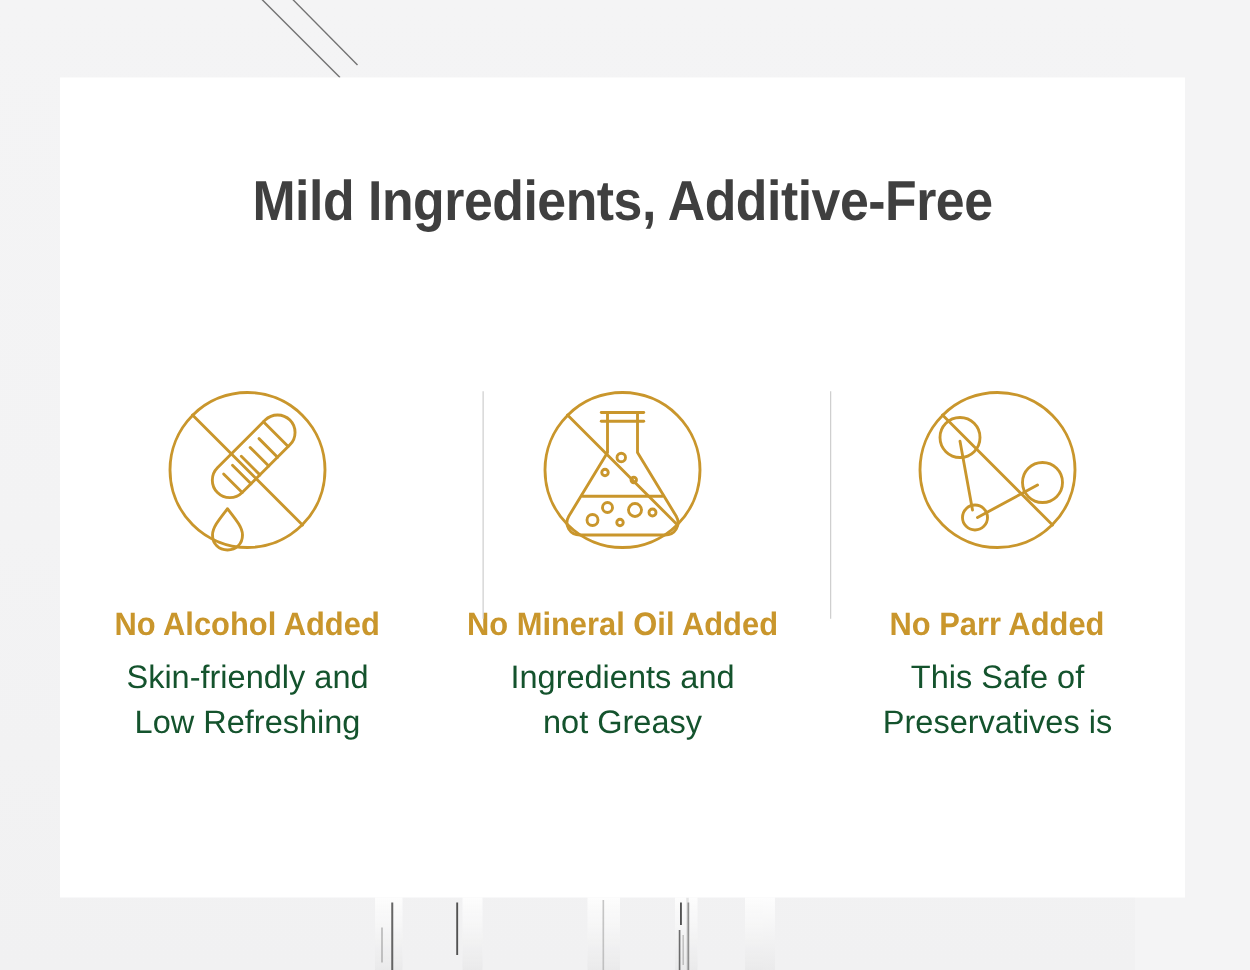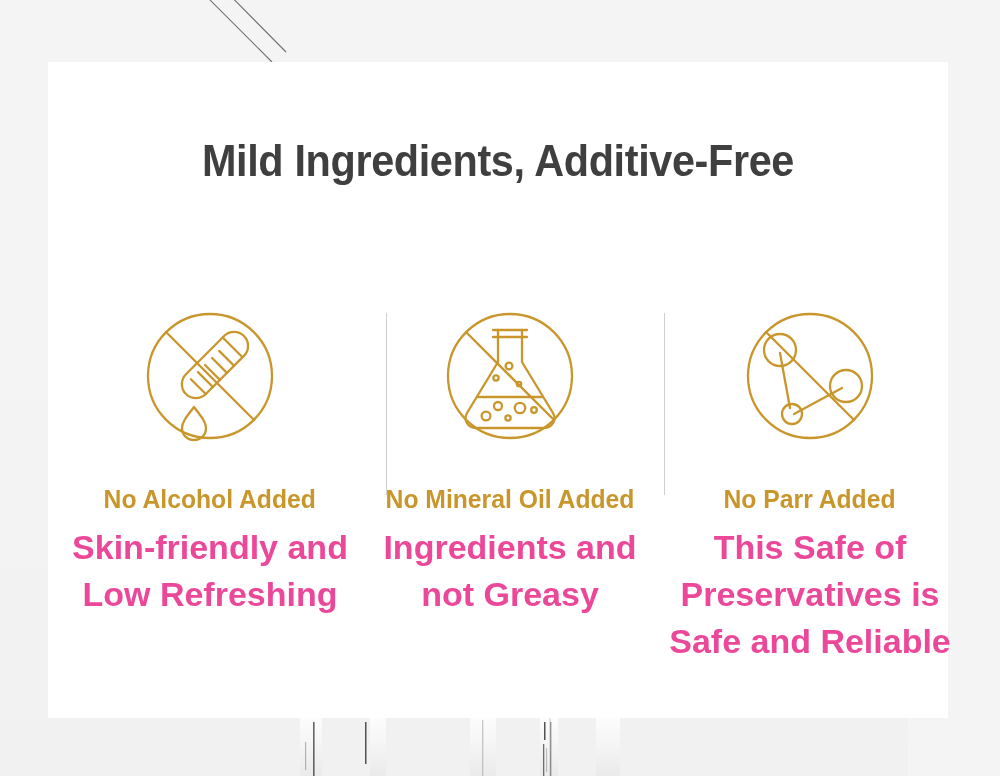--- a/index.html
+++ b/index.html
@@ -56,21 +56,21 @@
     color: #3f3f3f;
     letter-spacing: -0.4px;
     font-family: "Liberation Sans Narrow", "Liberation Sans", sans-serif;
     transform: scaleX(0.92);
     transform-origin: center;
     white-space: nowrap;
   }
 
   .columns {
     position: absolute;
-    left: 12px;
+    left: 0;
     top: 238px;
     width: 900px;
     display: flex;
     flex-direction: row;
     align-items: flex-start;
   }
 
   .col {
     position: relative;
     width: 300px;
@@ -97,23 +97,23 @@
     color: #c9962c;
     text-align: center;
     line-height: 1.2;
     white-space: nowrap;
     font-family: "Liberation Sans Narrow", "Liberation Sans", sans-serif;
     transform: scaleX(0.95);
   }
 
   .col-body {
     margin-top: 9px;
-    font-size: 34px;
-    font-weight: 700;
-    color: #ec4899;
+    font-size: 26px;
+    font-weight: 400;
+    color: #14532d;
     text-align: center;
     line-height: 1.38;
   }
   .col-body span { display: block; }
 
   
   .divider {
     position: absolute;
     top: 251px;
     width: 1px;
@@ -253,19 +253,18 @@
               <circle cx="58" cy="114" r="10"></circle>
 
               <line x1="32" y1="32" x2="120" y2="120"></line>
             </g>
           </svg>
         </div>
         <div class="col-heading">No Parr Added</div>
         <div class="col-body">
           <span>This Safe of</span>
           <span>Preservatives is</span>
-          <span>Safe and Reliable</span>
         </div>
       </div>
 
     </div>
   </div>
 </div>
 
 </body></html>

